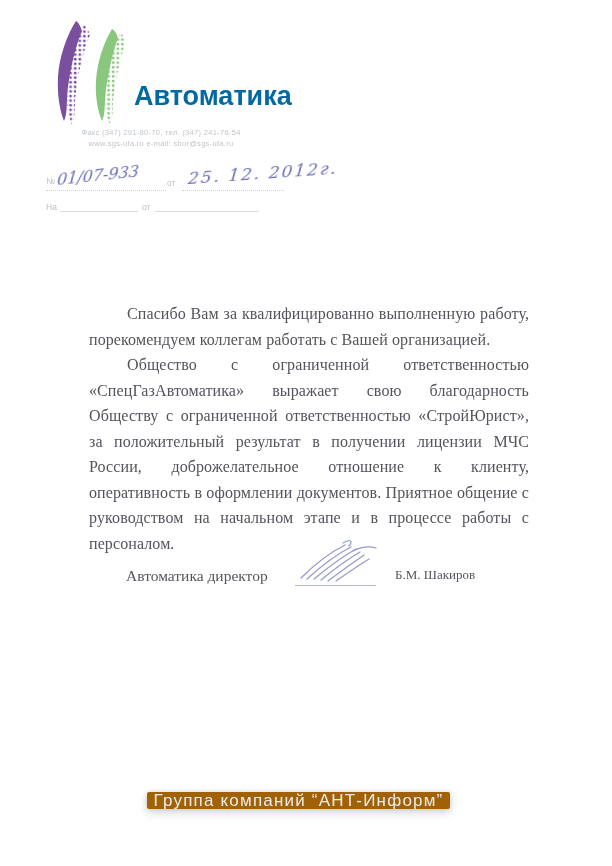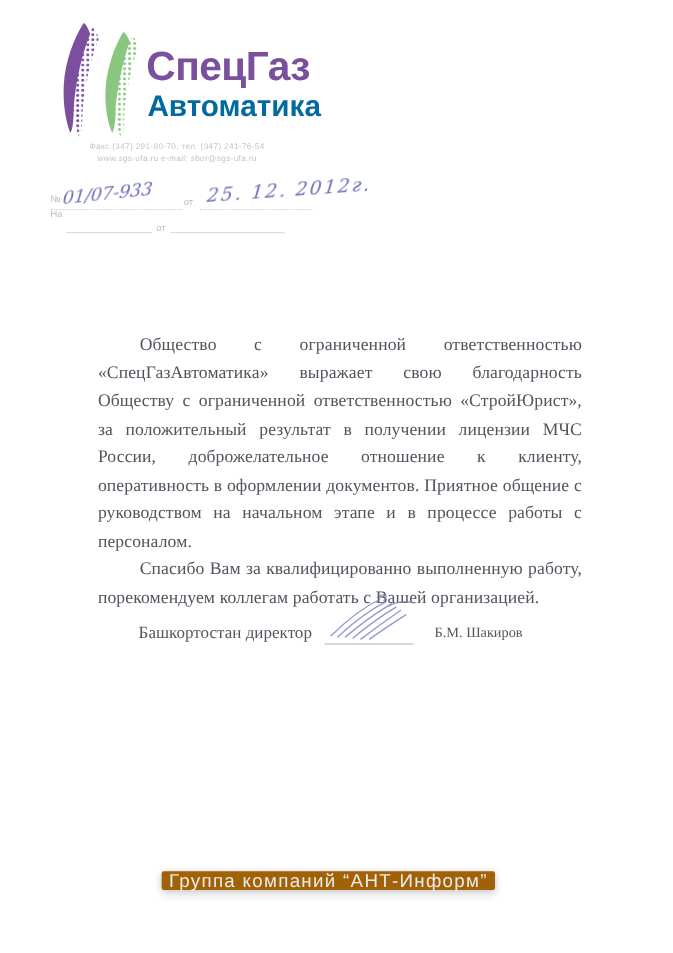--- a/index.html
+++ b/index.html
@@ -88,46 +88,45 @@
 
     <path d="M20 0 C 11 14, 3 36, 2 56 C 1 74, 4 90, 8 100 C 12 92, 10 80, 12 66 C 15 44, 20 24, 26 10 C 24 4, 22 1, 20 0 Z" fill="url(#dotsP)" transform="translate(8,4)"></path>
     <path d="M20 0 C 11 14, 3 36, 2 56 C 1 74, 4 90, 8 100 C 12 92, 10 80, 12 66 C 15 44, 20 24, 26 10 C 24 4, 22 1, 20 0 Z" fill="#7a4f9e"></path>
 
     <g transform="translate(38,8)">
       <path d="M18 0 C 10 13, 3 33, 2 52 C 1 68, 4 83, 8 92 C 12 84, 10 73, 12 60 C 15 40, 19 22, 24 9 C 22 3, 20 1, 18 0 Z" fill="url(#dotsG)" transform="translate(8,4)"></path>
       <path d="M18 0 C 10 13, 3 33, 2 52 C 1 68, 4 83, 8 92 C 12 84, 10 73, 12 60 C 15 40, 19 22, 24 9 C 22 3, 20 1, 18 0 Z" fill="#8ac77e"></path>
     </g>
   </svg>
 
-  <div class="logo-title">СпецГаз</div>
   <div class="logo-subtitle">Автоматика</div>
 
   <div class="contact">
     <div>Факс (347) 291-80-70, тел. (347) 241-76-54</div>
     <div>www.sgs-ufa.ru  e-mail: sbor@sgs-ufa.ru</div>
   </div>
 
   <span class="ref-label" style="left:46px;top:176px;">№</span>
   <span class="hand hand-number">01/07-933</span>
   <span class="dotline dl1"></span>
   <span class="ref-label" style="left:167px;top:178px;">от</span>
   <span class="hand hand-date">25. 12. 2012г.</span>
   <span class="dotline dl2"></span>
 
-  <span class="ref-label" style="left:46px;top:189px;">На</span>
+  <span class="ref-label" style="left:46px;top:202px;">На</span>
   <span class="solidline sl1"></span>
   <span class="ref-label" style="left:142px;top:202px;">от</span>
   <span class="solidline sl2"></span>
 
   <div class="body-text">
+    <p>Спасибо Вам за квалифицированно выполненную работу, порекомендуем коллегам работать с Вашей организацией.</p>
     <p>Общество с ограниченной ответственностью «СпецГазАвтоматика» выражает свою благодарность Обществу с ограниченной ответственностью «СтройЮрист», за положительный результат в получении лицензии МЧС России, доброжелательное отношение к клиенту, оперативность в оформлении документов. Приятное общение с руководством на начальном этапе и в процессе работы с персоналом.</p>
-    <p>Спасибо Вам за квалифицированно выполненную работу, порекомендуем коллегам работать с Вашей организацией.</p>
   </div>
 
-  <span class="sig-label">Башкортостан директор</span>
+  <span class="sig-label">Автоматика директор</span>
   <svg class="sig-strokes" width="90" height="46" viewBox="0 0 90 46">
     <g fill="none" stroke="#8287c4" stroke-width="1.25" stroke-linecap="round" opacity="0.85">
       <path d="M8 40 C 20 28, 36 15, 52 7"></path>
       <path d="M14 41 C 26 30, 42 17, 58 9"></path>
       <path d="M21 41 C 33 31, 47 20, 63 11"></path>
       <path d="M28 42 C 40 32, 52 23, 67 14"></path>
       <path d="M35 43 C 47 34, 58 26, 71 17"></path>
       <path d="M43 43 C 53 36, 63 29, 76 21"></path>
       <path d="M50 5 C 56 1, 61 2, 56 8"></path>
       <path d="M60 13 C 68 9, 76 8, 83 10"></path>

